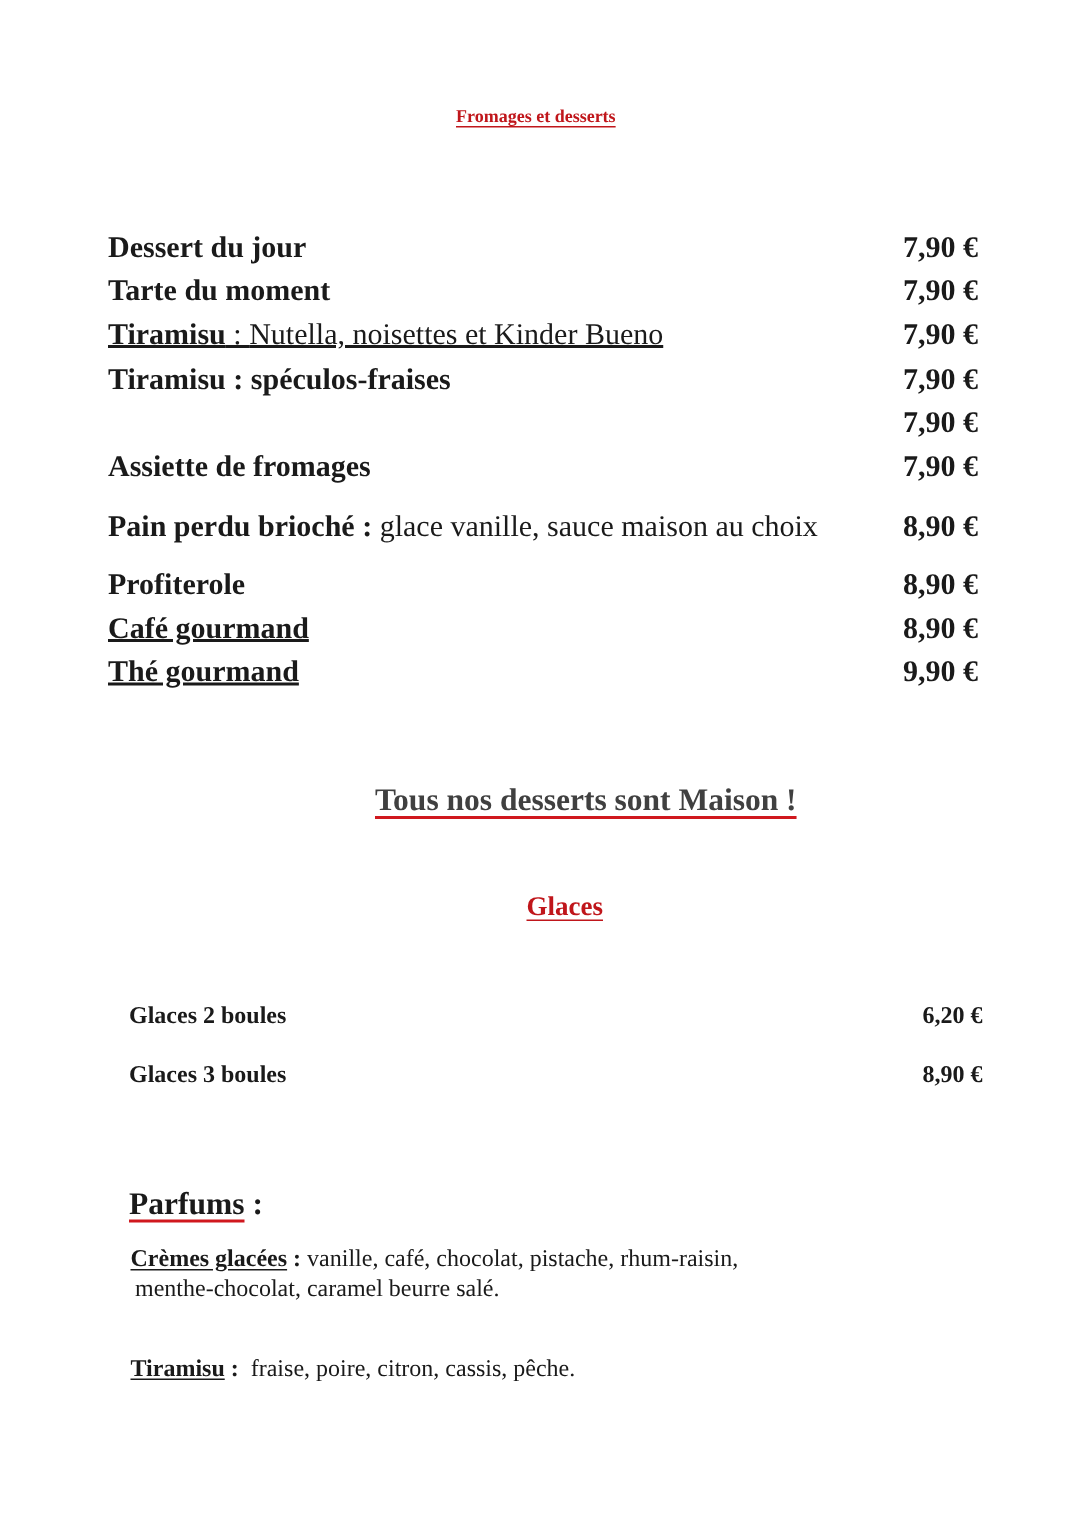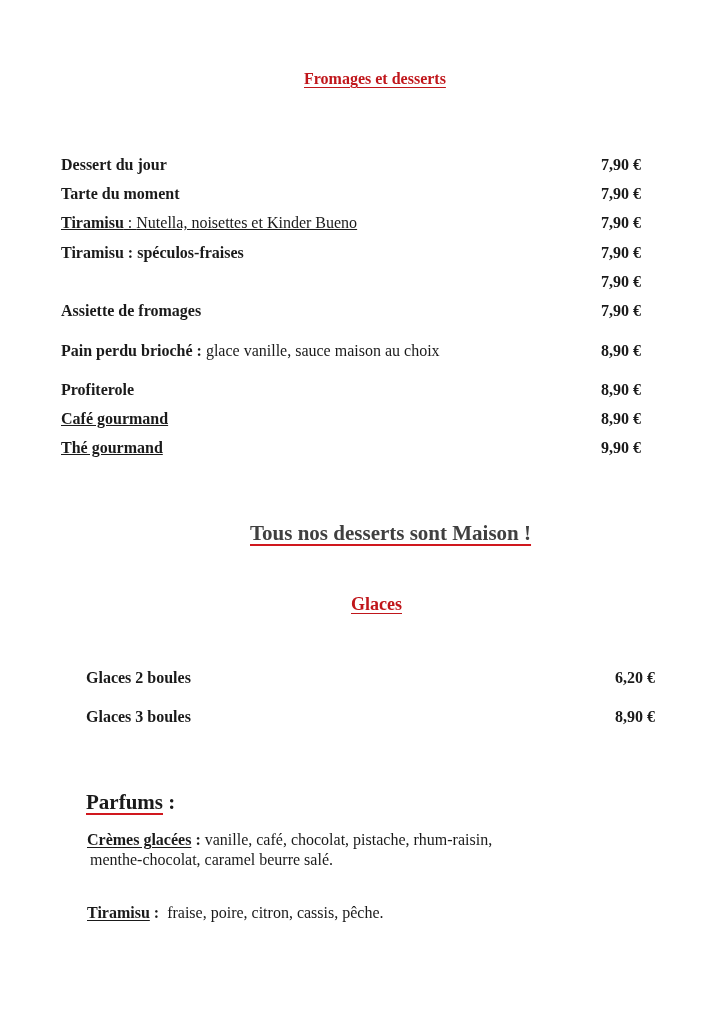--- a/index.html
+++ b/index.html
@@ -13,21 +13,21 @@
       position: relative;
       font-family: "Liberation Serif", "DejaVu Serif", serif;
       color: #1a1a1a;
       overflow: hidden;
     }
     .abs { position: absolute; }
 
     .section-title-red {
       color: #c0161b;
       font-weight: bold;
-      font-size: 16px;
+      font-size: 12px;
       text-decoration: underline;
       text-decoration-color: #c0161b;
       text-underline-offset: 3px;
       white-space: nowrap;
     }
     .tagline {
       color: #404040;
       font-weight: bold;
       font-size: 21px;
       text-decoration: underline;
@@ -35,23 +35,23 @@
       text-decoration-thickness: 2px;
       text-underline-offset: 4px;
       white-space: nowrap;
     }
     .glaces-title {
       font-size: 18px;
     }
 
     .menu-row {
       position: absolute;
-      left: 61px;
+      left: 72px;
       width: 580px;
-      font-size: 16px;
+      font-size: 20px;
       line-height: 20px;
     }
     .menu-row .name { font-weight: bold; }
     .menu-row .desc { font-weight: normal; }
     .menu-row .price {
       position: absolute;
       right: 0;
       top: 0;
       font-weight: bold;
       white-space: nowrap;

